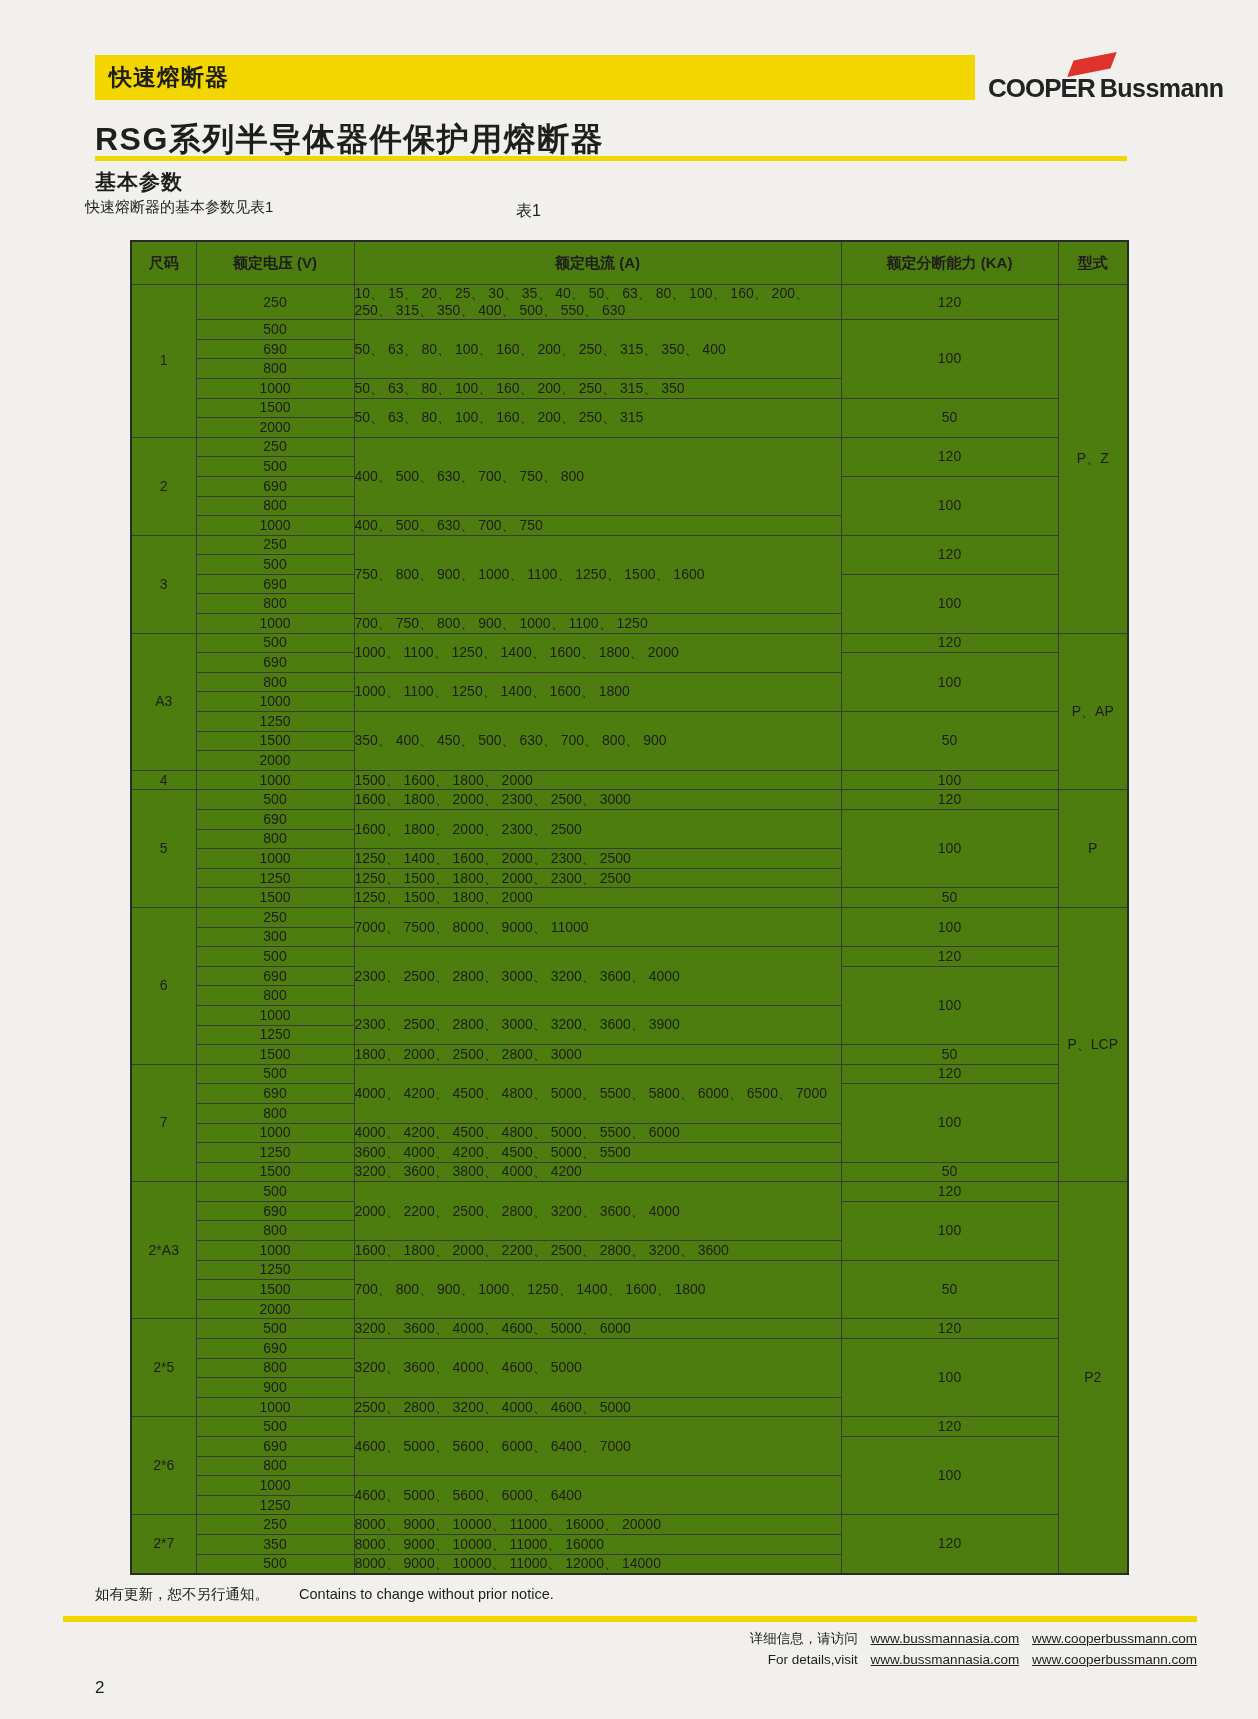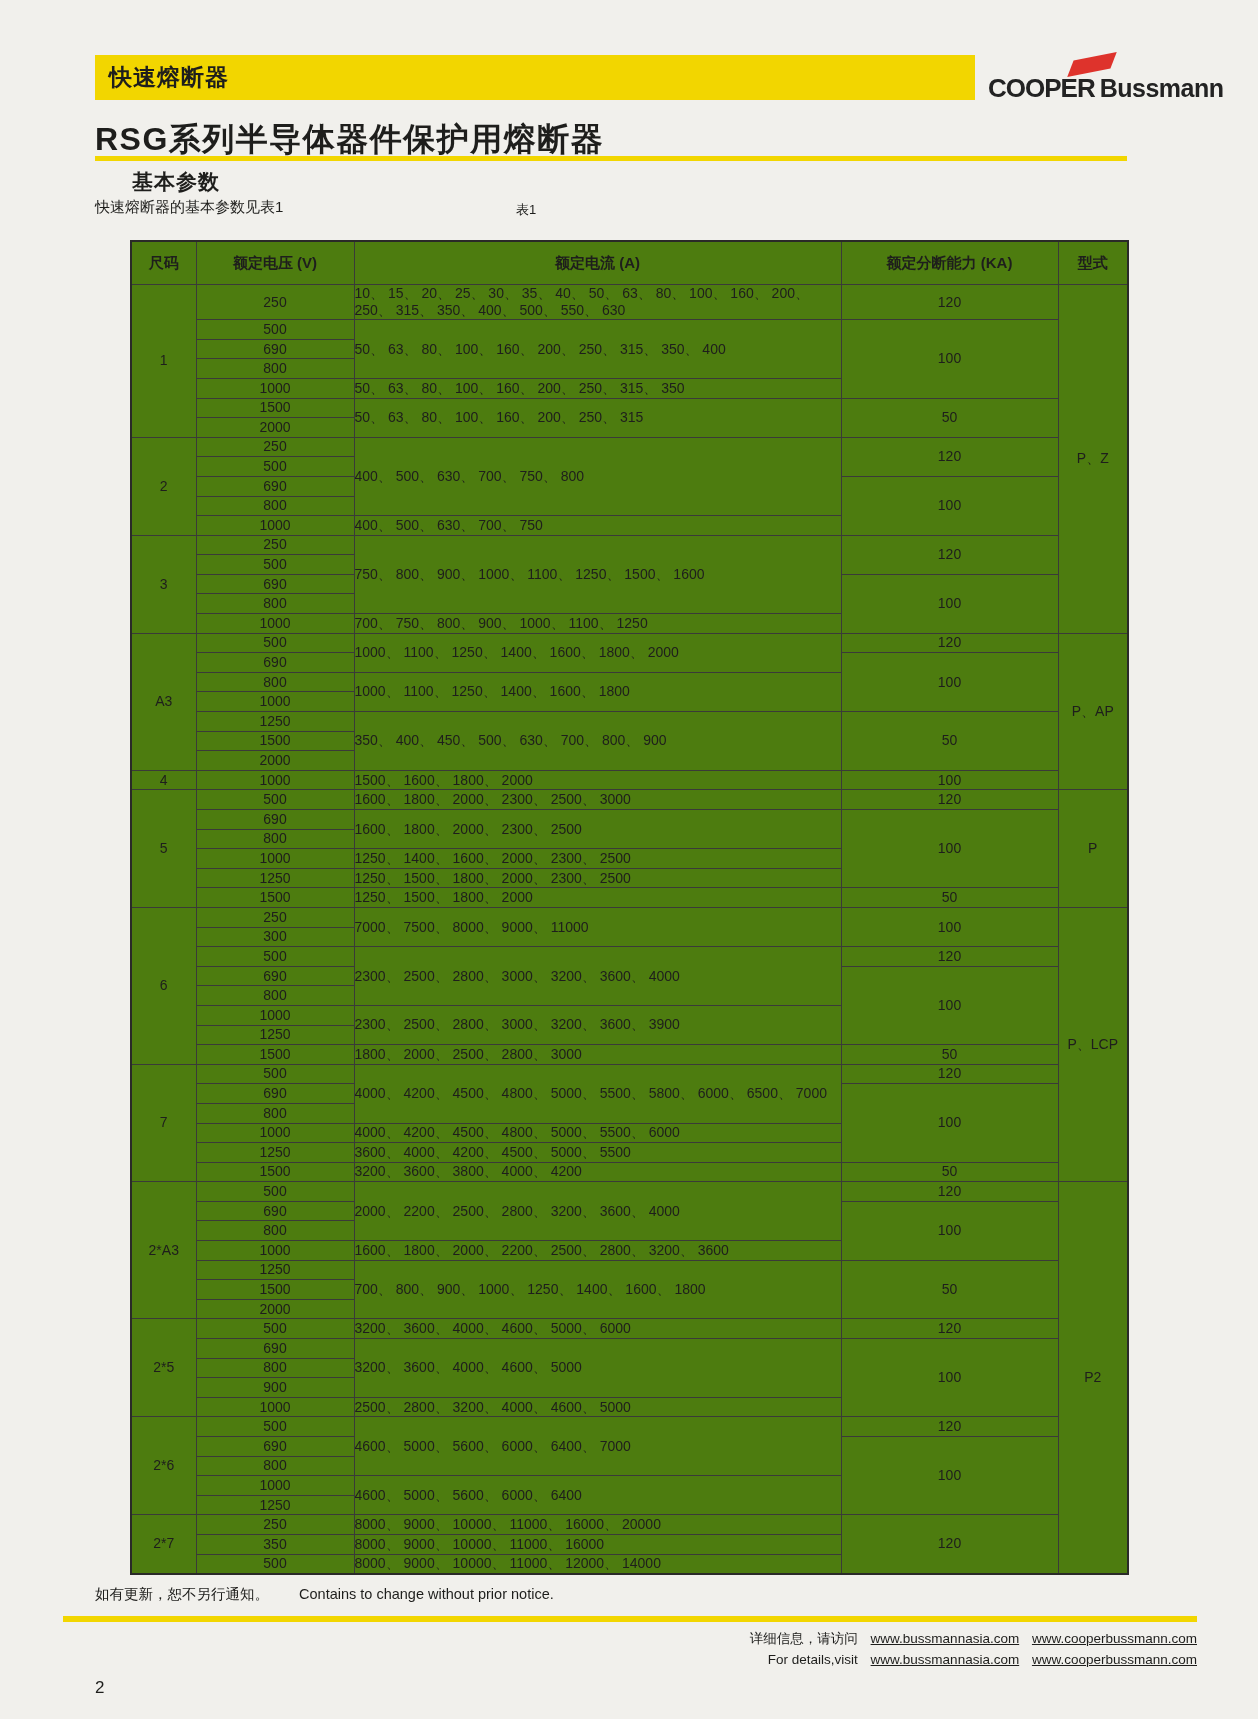--- a/index.html
+++ b/index.html
@@ -33,23 +33,23 @@
     transform:rotate(-11deg) skewX(-32deg);
   }
   .logo-text{position:absolute;left:0;bottom:2px;white-space:nowrap;color:#232323;}
   .logo-cooper{font-weight:800;font-size:26px;letter-spacing:-1px;}
   .logo-bussmann{font-weight:600;font-size:25px;letter-spacing:-0.5px;margin-left:5px;}
   .title{
     position:absolute;left:95px;top:118px;
     font-size:32px;font-weight:bold;letter-spacing:1.5px;
   }
   .rule1{position:absolute;left:95px;top:156px;width:1032px;height:5px;background:var(--yellow);}
-  .section-heading{position:absolute;left:95px;top:168px;font-size:21px;font-weight:bold;letter-spacing:1px;margin-left:37px;}
-  .section-note{position:absolute;left:95px;top:198px;font-size:15px;}
-  .table-caption{position:absolute;left:516px;top:201px;font-size:13px;}
+  .section-heading{position:absolute;left:95px;top:168px;font-size:21px;font-weight:bold;letter-spacing:1px;}
+  .section-note{position:absolute;left:85px;top:198px;font-size:15px;}
+  .table-caption{position:absolute;left:516px;top:201px;font-size:16px;}
   
   table.params{
     position:absolute;left:130px;top:240px;width:997px;
     border-collapse:collapse;table-layout:fixed;
     background:#4d7c0f;
   }
   table.params{border:2px solid #2a2a28;}
   table.params th,table.params td{
     border:1px solid var(--line);
     color:var(--ink);

